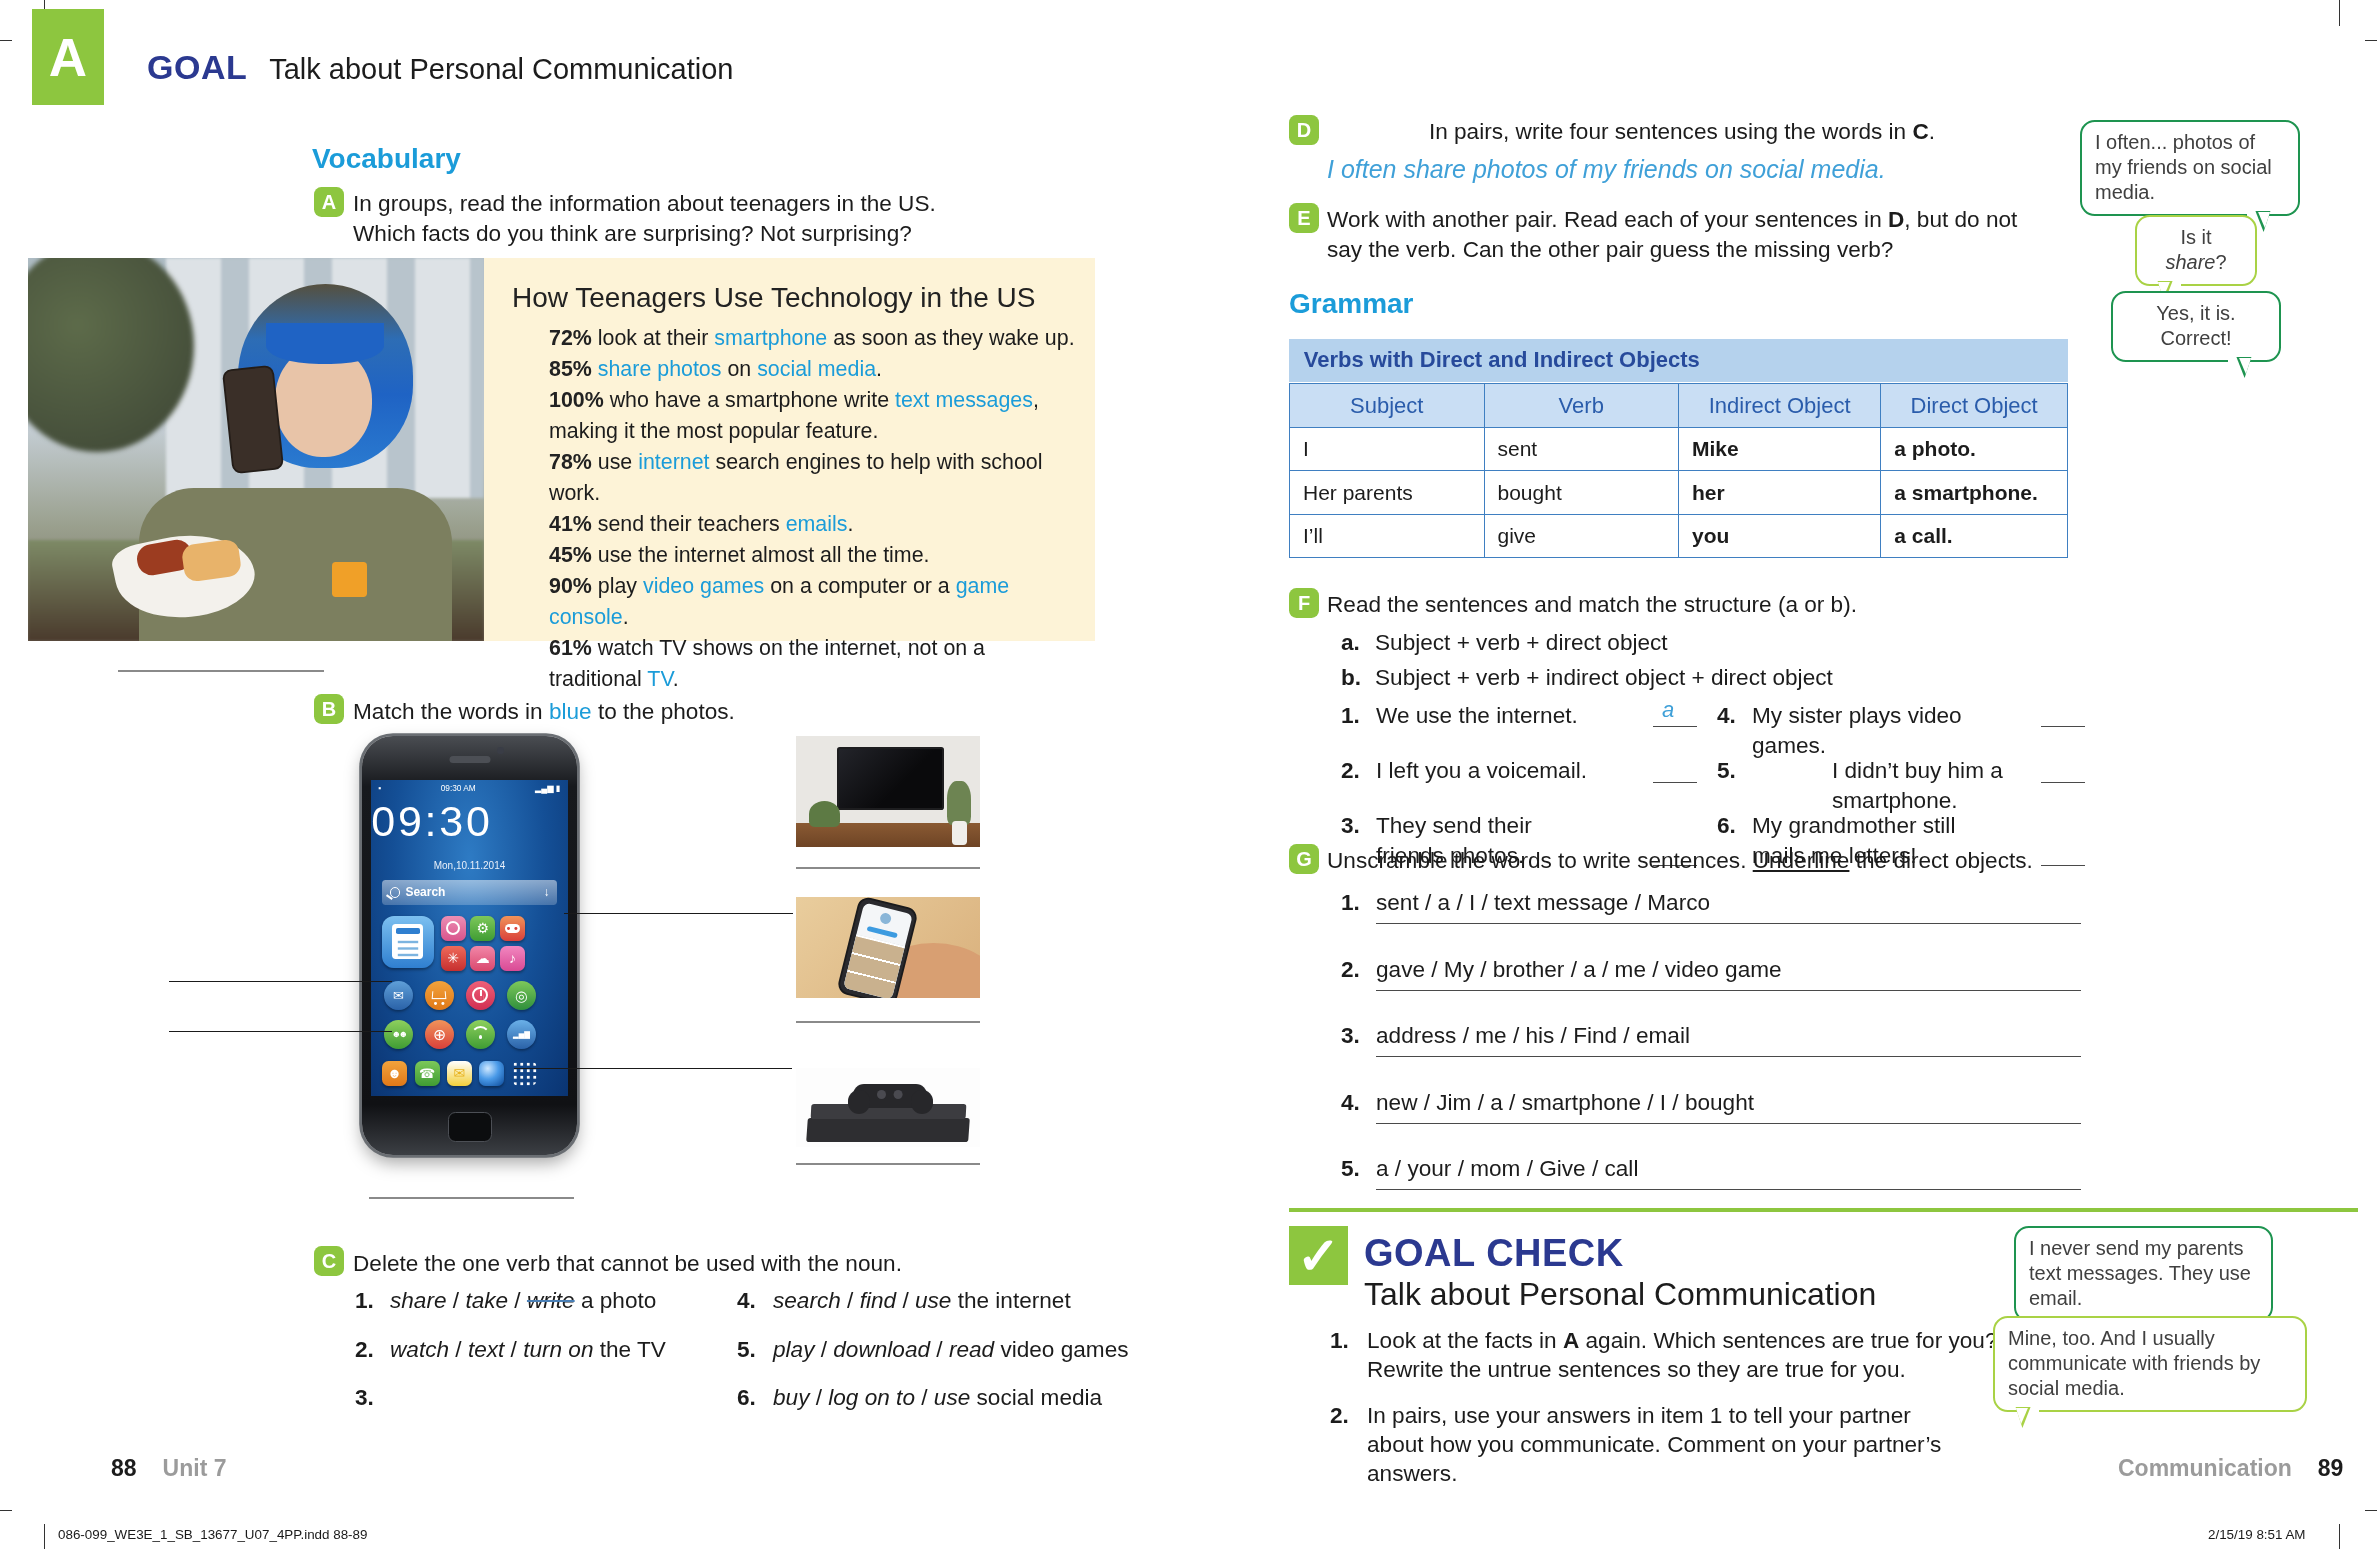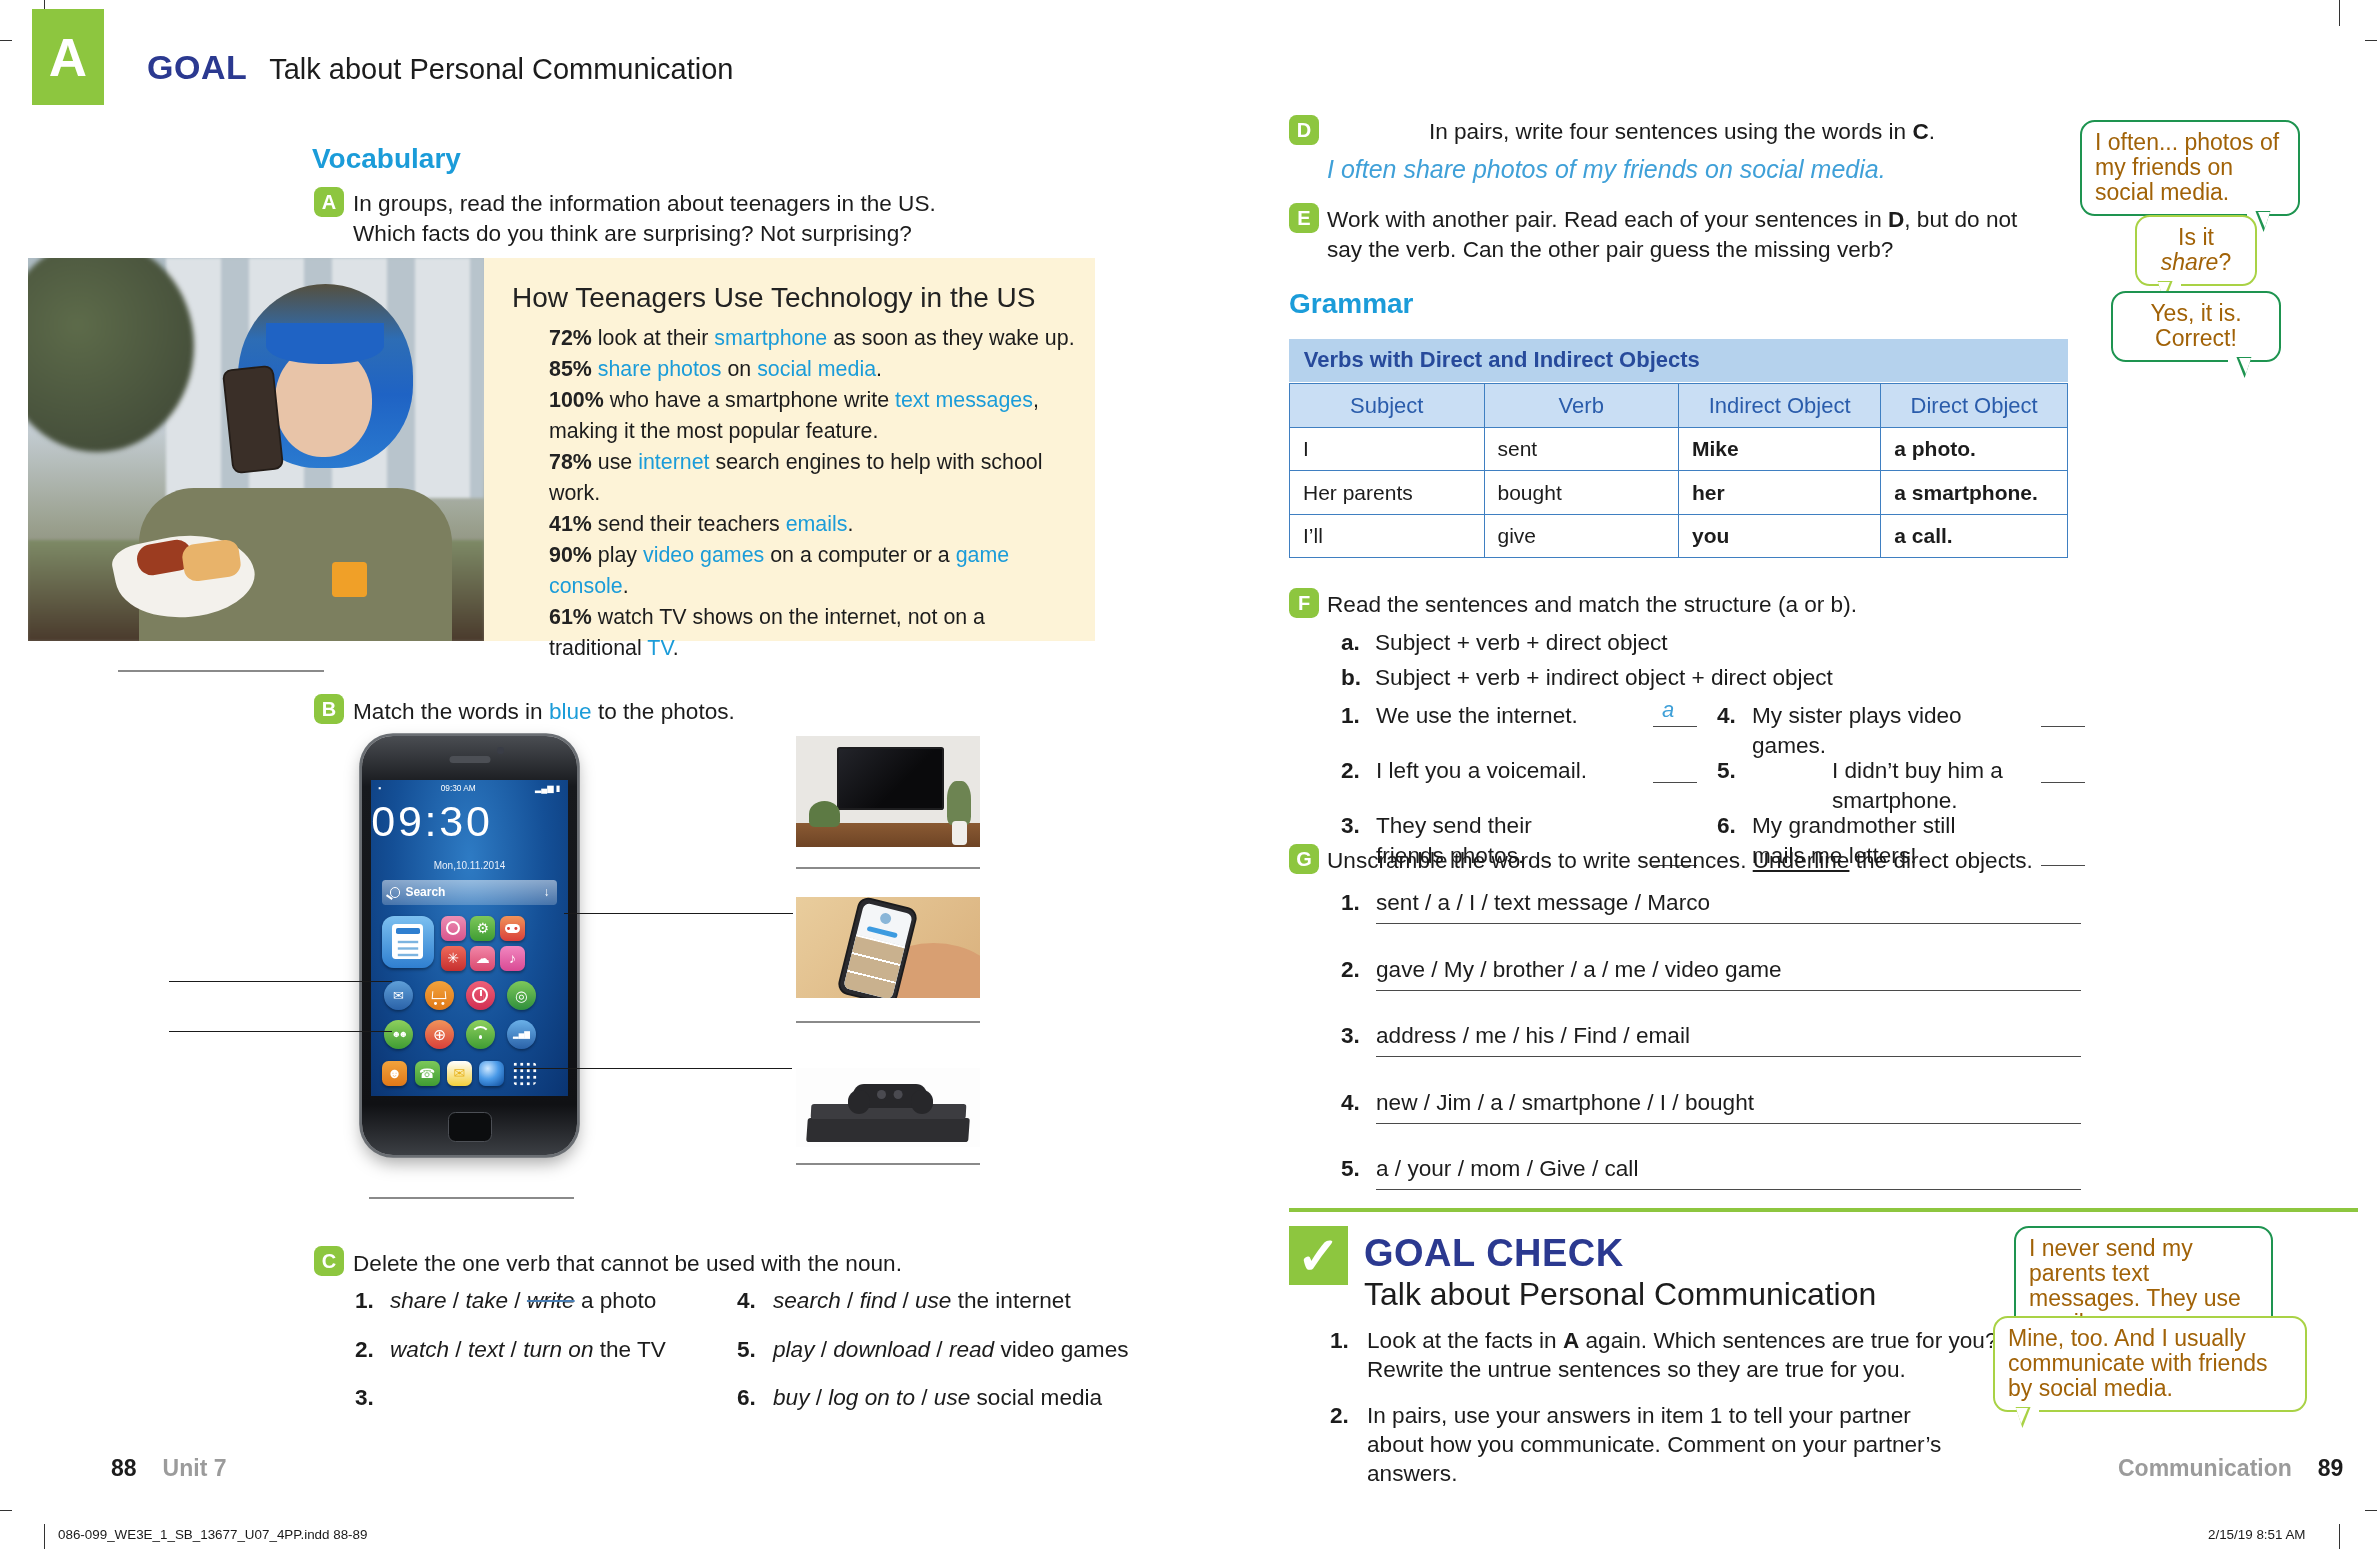--- a/index.html
+++ b/index.html
@@ -176,21 +176,21 @@
   .gt-title{background:#b5d2ed;color:#274a9b;font-weight:bold;font-size:22px;
             padding:8.3px 0 8.3px 14.7px;}
   .gt-grid{display:grid;grid-template-columns:25% 25% 26% 24%;border-left:1.8px solid #3f7fc1;border-top:1.8px solid #3f7fc1;margin-top:1.8px;}
   .gt-cell{border-right:1.8px solid #3f7fc1;border-bottom:1.8px solid #3f7fc1;font-size:21px;
            padding:9.2px 5.5px 9.2px 13px;background:#fff;}
   .gt-h{background:#c9def4;color:#2a5cab;text-align:center;font-size:22px;padding:8.3px 3.7px;}
   .gt-bold{font-weight:bold;}
 
   
   .bubble{position:absolute;background:#fff;border:2.8px solid #1e9450;border-radius:14.7px;
-          padding:8.3px 13px;font-size:23px;line-height:25px;color:#a16207;z-index:20;}
+          padding:8.3px 13px;font-size:20px;line-height:25px;color:#404040;z-index:20;}
   .bubble.light{border-color:#a9d245;}
   .btail{position:absolute;bottom:-18.4px;right:31px;width:0;height:0;
          border-top:21px solid #1e9450;border-left:15.7px solid transparent;transform:skewX(-18deg);}
   .btail::after{content:"";position:absolute;left:-12px;top:-20px;border-top:16.6px solid #fff;border-left:12px solid transparent;}
   .btail.tl{right:auto;left:24px;border-left:none;border-right:15.7px solid transparent;transform:skewX(18deg);border-top-color:#a9d245;}
   .btail.tl::after{left:auto;right:-12px;border-left:none;border-right:12px solid transparent;}
   .tmask{position:absolute;bottom:-2.8px;height:3.7px;width:22px;background:#fff;}
 
   
   .gc-rule{left:1289px;top:1208px;width:1069px;height:3.7px;background:#8dc63f;}
@@ -249,20 +249,21 @@
     <div class="pg-patch"></div>
   </div>
 
   <div class="abs infobox">
     <div class="ib-title">How Teenagers Use Technology in the US</div>
     <div class="ib-fact"><span class="rt-b">72%</span><span class="rt-p"> look at their </span><span class="rt-blue">smartphone</span><span class="rt-p"> as soon as they wake up.</span></div>
     <div class="ib-fact"><span class="rt-b">85%</span><span class="rt-p"> </span><span class="rt-blue">share photos</span><span class="rt-p"> on </span><span class="rt-blue">social media</span><span class="rt-p">.</span></div>
     <div class="ib-fact"><span class="rt-b">100%</span><span class="rt-p"> who have a smartphone write </span><span class="rt-blue">text messages</span><span class="rt-p">, making it the most popular feature.</span></div>
     <div class="ib-fact"><span class="rt-b">78%</span><span class="rt-p"> use </span><span class="rt-blue">internet</span><span class="rt-p"> search engines to help with school work.</span></div>
     <div class="ib-fact"><span class="rt-b">41%</span><span class="rt-p"> send their teachers </span><span class="rt-blue">emails</span><span class="rt-p">.</span></div>
+    <div class="ib-fact"><span class="rt-b">45%</span><span class="rt-p"> use the internet almost all the time.</span></div>
     <div class="ib-fact"><span class="rt-b">90%</span><span class="rt-p"> play </span><span class="rt-blue">video games</span><span class="rt-p"> on a computer or a </span><span class="rt-blue">game console</span><span class="rt-p">.</span></div>
     <div class="ib-fact"><span class="rt-b">61%</span><span class="rt-p"> watch TV shows on the internet, not on a traditional </span><span class="rt-blue">TV</span><span class="rt-p">.</span></div>
   </div>
 
   <div class="abs wline" style="left:118px;top:670px;width:206px;"></div>
 
   <div class="abs exlabel" style="left:314px;top:694px;">B</div>
   <div class="abs extext" style="left:353px;top:697px;width:627px;"><span class="rt-p">Match the words in </span><span class="rt-blue">blue</span><span class="rt-p"> to the photos.</span></div>
 
   <div class="abs phone">

